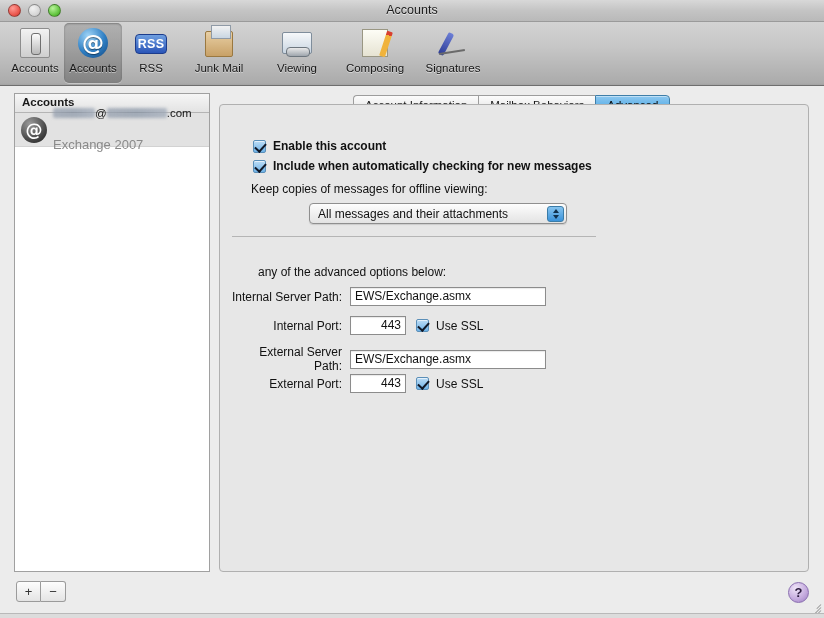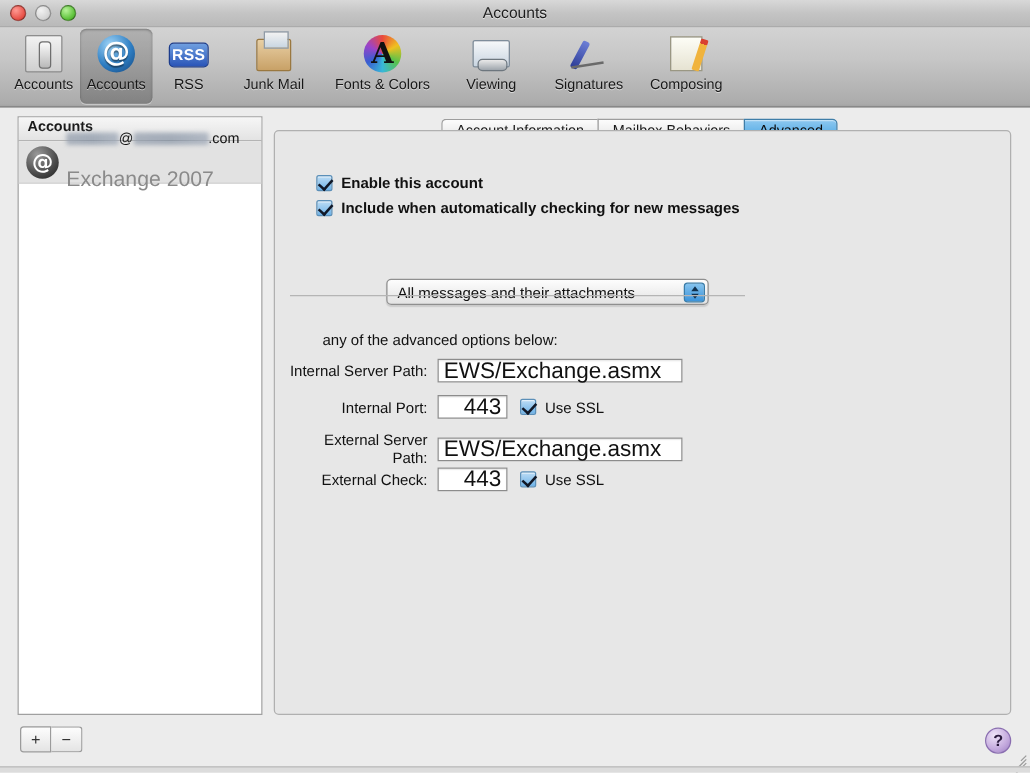--- a/index.html
+++ b/index.html
@@ -151,21 +151,21 @@
     color:#fff; font-size:17px; font-weight:bold; line-height:26px; text-align:center;
     font-family:"DejaVu Sans", sans-serif;
   }
   .acct-text { margin-left: 6px; line-height: 1.1; }
   .acct-email { font-size: 11.5px; color: #111; display:flex; align-items:center; }
   .blur-run {
     display:inline-block; height:10px; border-radius:2px;
     background: linear-gradient(to right, rgba(150,160,175,.75), rgba(120,135,155,.6), rgba(160,170,185,.75));
     filter: blur(1.6px); vertical-align: middle;
   }
-  .acct-type { font-size: 17px; color: #8a8a8a; margin-top: 18px; }
+  .acct-type { font-size: 13px; color: #8a8a8a; margin-top: 18px; }
 
   .sb-buttons { position: absolute; left: 16px; top: 494px; display: flex; }
   .sb-btn {
     width: 25px; height: 21px; background: linear-gradient(to bottom,#fdfdfd,#e4e4e4);
     border: 1px solid #9b9b9b; font-size: 13px; color: #333; text-align: center; line-height: 19px;
   }
   .sb-btn.plus { border-radius: 3px 0 0 3px; }
   .sb-btn.minus { border-radius: 0 3px 3px 0; border-left: none; }
 
   
@@ -203,36 +203,35 @@
   .chk-label { margin-left: 7px; font-size: 12px; color: #111; }
 
   .lbl { font-size: 12px; color: #111; }
 
   .select-box {
     width: 258px; height: 21px; border: 1px solid #8f8f8f; border-radius: 4px;
     background: linear-gradient(to bottom,#fdfdfd,#e3e3e3);
     position: relative; display:flex; align-items:center; padding-left: 8px;
     font-size: 12px; color: #111;
     box-shadow: 0 1px 1px rgba(0,0,0,.12);
-    margin-top: 20px;
   }
   .select-stepper {
     position: absolute; right: 2px; top: 2px; width: 17px; height: 16px; border-radius: 3px;
     background: linear-gradient(to bottom,#86c4ef,#3b93da);
     border: 1px solid #3a7ca8; display:flex; flex-direction:column;
     align-items:center; justify-content:center; gap:2px;
   }
   .arr-up { width:0;height:0;border-left:3px solid transparent;border-right:3px solid transparent;border-bottom:4px solid #10304d; }
   .arr-dn { width:0;height:0;border-left:3px solid transparent;border-right:3px solid transparent;border-top:4px solid #10304d; }
 
   .sep { height: 1px; background: #b5b5b5; }
 
   .field {
     height: 19px; border: 1px solid #8c8c8c; background: #fff;
-    font-size: 18px; color: #111; padding: 0 4px; line-height: 17px;
+    font-size: 12px; color: #111; padding: 0 4px; line-height: 17px;
     box-shadow: inset 0 1px 1px rgba(0,0,0,.09);
   }
   .field.path { width: 196px; }
   .field.port { width: 56px; text-align: right; }
 
   .form-row { display: flex; align-items: center; margin-bottom: 9px; }
   .form-label { width: 122px; text-align: right; padding-right: 8px; font-size: 12px; color: #111; }
 
   
   .help-btn {
@@ -277,43 +276,37 @@
           <div class="ic-rss">RSS</div>
         </div>
       <div class="tb-label">RSS</div>
     </div>
     <div class="tb-item wide2">
       <div class="tb-icon">
           <div class="ic-junk"></div>
         </div>
       <div class="tb-label">Junk Mail</div>
     </div>
-    <div class="tb-item wide">
-      <div class="tb-icon">
-          <div class="ic-fonts"></div>
-        </div>
-      <div class="tb-label">Fonts &amp; Colors</div>
-    </div>
     <div class="tb-item wide2">
       <div class="tb-icon">
           <div class="ic-viewing"></div>
         </div>
       <div class="tb-label">Viewing</div>
     </div>
     <div class="tb-item wide2">
       <div class="tb-icon">
+          <div class="ic-compose"></div>
+        </div>
+      <div class="tb-label">Composing</div>
+    </div>
+    <div class="tb-item wide2">
+      <div class="tb-icon">
           <div class="ic-sign"></div>
         </div>
       <div class="tb-label">Signatures</div>
-    </div>
-    <div class="tb-item wide2">
-      <div class="tb-icon">
-          <div class="ic-compose"></div>
-        </div>
-      <div class="tb-label">Composing</div>
     </div>
   </div>
 
   <div class="body-area">
 
     <div class="sidebar">
       <div class="sidebar-header">Accounts</div>
       <div class="acct-row">
         <div class="acct-globe">@</div>
         <div class="acct-text">
@@ -344,20 +337,21 @@
       <div class="chk-row" style="position:absolute;left:33px;top:34px;">
         <div class="chk"></div>
         <div class="chk-label">Enable this account</div>
       </div>
 
       <div class="chk-row" style="position:absolute;left:33px;top:54px;">
         <div class="chk"></div>
         <div class="chk-label">Include when automatically checking for new messages</div>
       </div>
 
+      <div class="lbl" style="position:absolute;left:31px;top:77px;">Keep copies of messages for offline viewing:</div>
 
       <div class="select-box" style="position:absolute;left:89px;top:98px;">
         <span>All messages and their attachments</span>
         <span class="select-stepper">
           <span class="arr-up"></span>
             <span class="arr-dn"></span>
         </span>
       </div>
 
       <div class="sep" style="position:absolute;left:12px;top:131px;width:364px;"></div>
@@ -375,21 +369,21 @@
         <div class="chk" style="margin-left:10px"></div>
         <div class="chk-label">Use SSL</div>
       </div>
 
       <div class="form-row" style="position:absolute;left:8px;top:240px;">
         <div class="form-label">External Server Path:</div>
         <div class="field path">EWS/Exchange.asmx</div>
       </div>
 
       <div class="form-row" style="position:absolute;left:8px;top:269px;">
-        <div class="form-label">External Check:</div>
+        <div class="form-label">External Port:</div>
         <div class="field port">443</div>
         <div class="chk" style="margin-left:10px"></div>
         <div class="chk-label">Use SSL</div>
       </div>
 
     </div>
   </div>
 
   <div class="help-btn">?</div>
 

